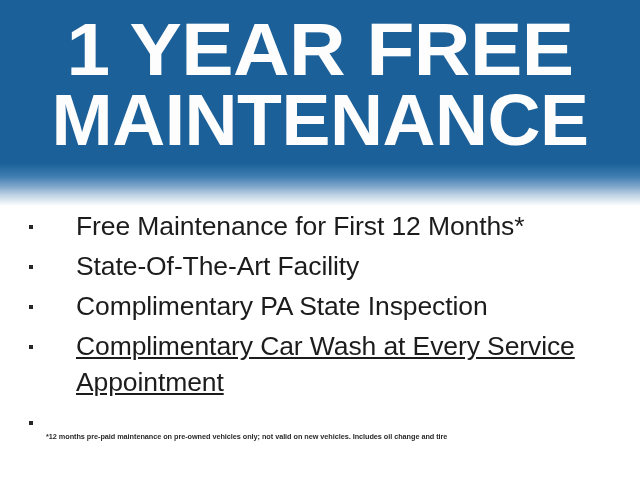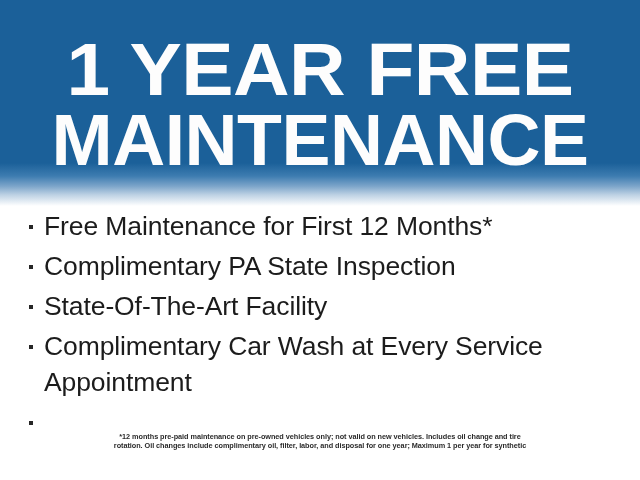--- a/index.html
+++ b/index.html
@@ -47,21 +47,20 @@
     left: 0;
     top: 0;
     width: 640px;
     padding: 0;
     text-align: center;
     color: #fdfdfd;
     font-family: "Liberation Sans", sans-serif;
     font-weight: 700;
     line-height: 0.98;
     letter-spacing: -0.5px;
-    margin-top: 20px;
   }
 
   .headline-1 {
     display: block;
     font-size: 74px;
     line-height: 76px;
     margin-top: 12px;
     transform: scaleX(1.06);
     transform-origin: center top;
     white-space: nowrap;
@@ -83,21 +82,21 @@
     left: 0;
     top: 208px;
     width: 640px;
     list-style: none;
     margin: 0;
     padding: 0;
   }
 
   .benefit-item {
     position: relative;
-    padding-left: 44px;
+    padding-left: 76px;
     padding-right: 12px;
     margin: 0 8px 4px 0;
     font-size: 26.5px;
     line-height: 36px;
     color: #1c1c1c;
     font-weight: 400;
     letter-spacing: -0.1px;
   }
 
   .benefit-item .bullet-square {
@@ -108,31 +107,32 @@
     height: 4px;
     background: #262626;
   }
 
   .benefit-item .benefit-label {
     display: block;
   }
 
   .benefit-item.two-line .benefit-label {
     max-width: 520px;
+    text-decoration: underline;
   }
 
   
   .fine-print {
     position: absolute;
     left: 0;
     top: 433px;
     width: 640px;
     padding: 0 46px;
     box-sizing: border-box;
-    text-align: center;
+    text-align: left;
     font-size: 7.3px;
     line-height: 8.6px;
     color: #2b2b2b;
     font-weight: 700;
     letter-spacing: -0.05px;
   }
   .fine-print .fp-line {
     display: block;
     white-space: nowrap;
   }
@@ -149,33 +149,32 @@
     </div>
   </div>
 
   <ul class="benefits">
     <li class="benefit-item">
       <span class="bullet-square"></span>
       <span class="benefit-label">Free Maintenance for First 12 Months*</span>
     </li>
     <li class="benefit-item">
       <span class="bullet-square"></span>
-      <span class="benefit-label">Complimentary PA State Inspection</span>
+      <span class="benefit-label">State-Of-The-Art Facility</span>
     </li>
     <li class="benefit-item">
       <span class="bullet-square"></span>
-      <span class="benefit-label">State-Of-The-Art Facility</span>
+      <span class="benefit-label">Complimentary PA State Inspection</span>
     </li>
     <li class="benefit-item two-line">
       <span class="bullet-square"></span>
       <span class="benefit-label">Complimentary Car Wash at Every Service Appointment</span>
     </li>
     <li class="benefit-item">
       <span class="bullet-square"></span>
     </li>
   </ul>
 
   <div class="fine-print">
     <span class="fp-line">*12 months pre-paid maintenance on pre-owned vehicles only; not valid on new vehicles. Includes oil change and tire</span>
-    <span class="fp-line">rotation. Oil changes include complimentary oil, filter, labor, and disposal for one year; Maximum 1 per year for synthetic</span>
   </div>
 
 </div>
 
 </body></html>

